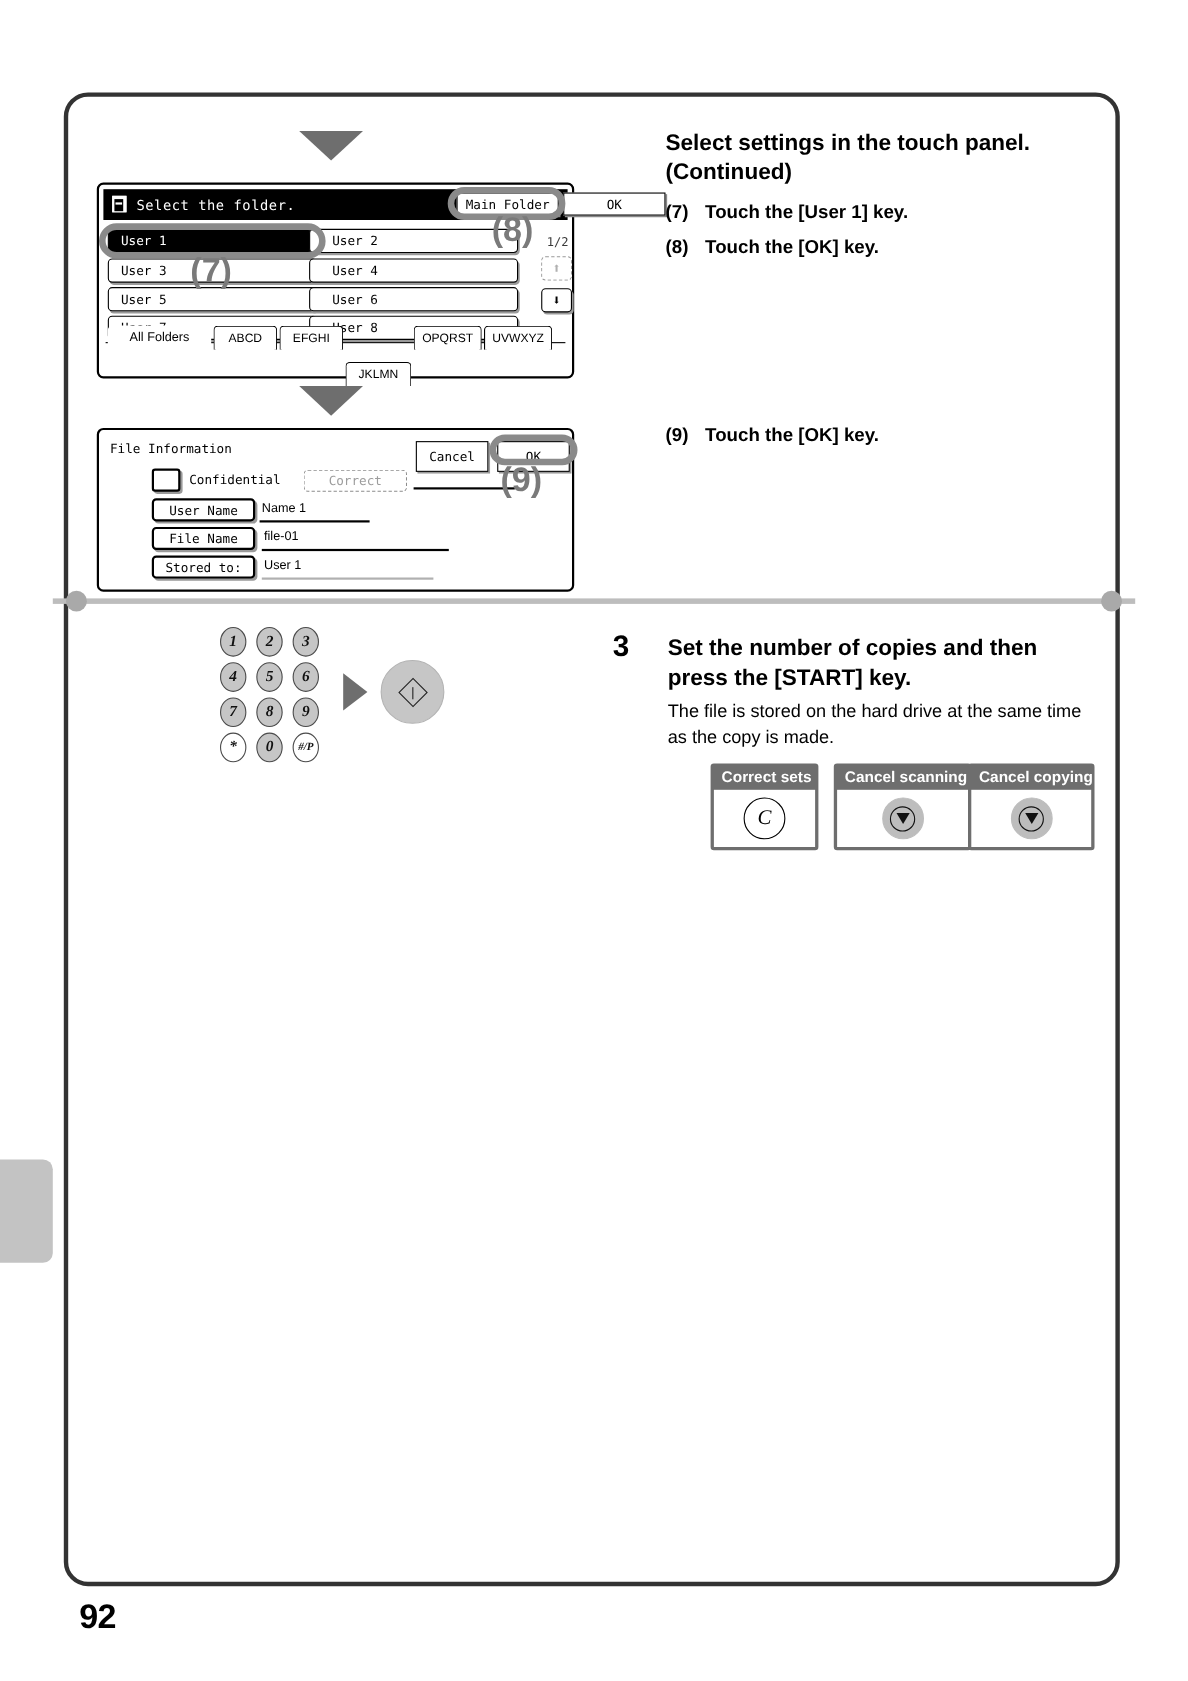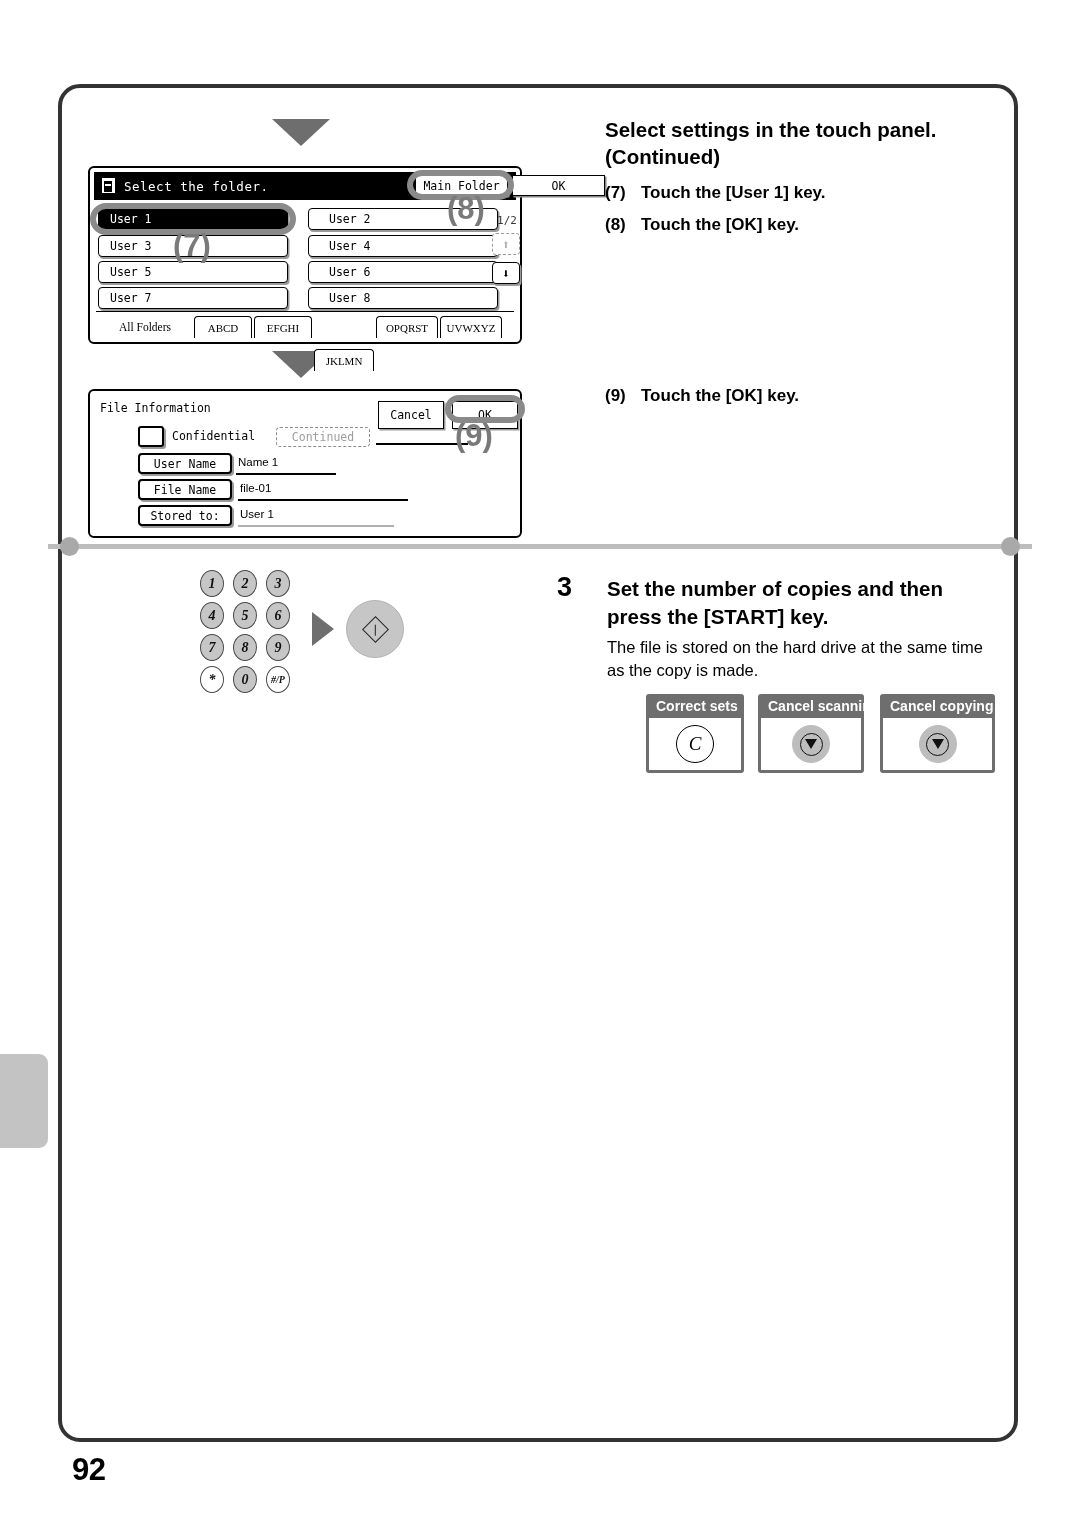--- a/index.html
+++ b/index.html
@@ -153,21 +153,21 @@
     display: flex; align-items: center;
     padding-left: 11px;
     box-shadow: 1.5px 2px 0 #9a9a9a;
     font-family: "DejaVu Sans Mono", monospace;
   }
   .user-key.selected {
     background: #000;
     color: #fff;
   }
   .col-a { left: 8px; width: 190px; }
-  .col-b { left: 218px; width: 190px; padding-left: 20px; }
+  .col-b { left: 191px; width: 190px; padding-left: 20px; }
   .row-1 { top: 40px; }
   .row-2 { top: 67px; }
   .row-3 { top: 93px; }
   .row-4 { top: 119px; }
 
   #page-indicator {
     position: absolute;
     left: 400px; top: 46px;
     width: 34px;
     text-align: center;
@@ -199,29 +199,29 @@
 
   
   #folder-tab-sep {
     position: absolute;
     left: 6px; top: 143px;
     width: 418px; height: 1px;
     background: #000;
   }
   .folder-tab {
     position: absolute;
-    top: 148px;
+    top: 128px;
     height: 22px;
     border: 1.5px solid #000;
     border-bottom: none;
     border-radius: 4px 4px 0 0;
     box-sizing: border-box;
     background: #fff;
     font-size: 11px;
-    font-family: Liberation Serif, serif;
+    font-family: Liberation Sans, sans-serif;
     display: flex; align-items: center; justify-content: center;
   }
   .folder-tab.active {
     border: none;
     box-shadow: none;
     font-size: 11.5px;
   }
 
   
   #fi-title {
@@ -374,21 +374,21 @@
   .key-card {
     position: absolute;
     top: 694px;
     width: 100px;
     background: #6e6e6e;
     border-radius: 3px;
     padding-top: 0;
     box-sizing: border-box;
   }
   #key-card-1 { left: 646px; width: 98px; }
-  #key-card-2 { left: 758px; width: 106px; }
+  #key-card-2 { left: 758px; width: 125px; }
   #key-card-3 { left: 880px; width: 115px; }
   .key-card-label {
     color: #fff;
     font-size: 14px;
     font-weight: bold;
     text-align: center;
     padding: 4px 10px 4px;
     white-space: nowrap;
   }
   .key-card-body {
@@ -541,21 +541,21 @@
 <div id="callout-7" class="callout">(7)</div>
 <div id="callout-8" class="callout">(8)</div>
 
 <div id="panel-fileinfo" class="lcd-panel">
   <div id="fi-title">File Information</div>
   <div id="fi-cancel" class="fi-btn">Cancel</div>
   <div id="fi-ok" class="fi-btn">OK</div>
 
   <div id="fi-check"></div>
   <div id="fi-conf-label">Confidential</div>
-  <div id="fi-password">Continued</div>
+  <div id="fi-password">Correct</div>
   <div id="fi-password-line"></div>
 
   <div class="fi-row-btn" style="top:62px;">User Name</div>
   <div class="fi-row-val" style="left:148px; top:65px;">Name 1</div>
   <div class="fi-row-line" style="left:146px; top:82px; width:100px;"></div>
 
   <div class="fi-row-btn" style="top:88px;">File Name</div>
   <div class="fi-row-val" style="left:150px; top:91px;">file-01</div>
   <div class="fi-row-line" style="left:148px; top:108px; width:170px;"></div>
 

